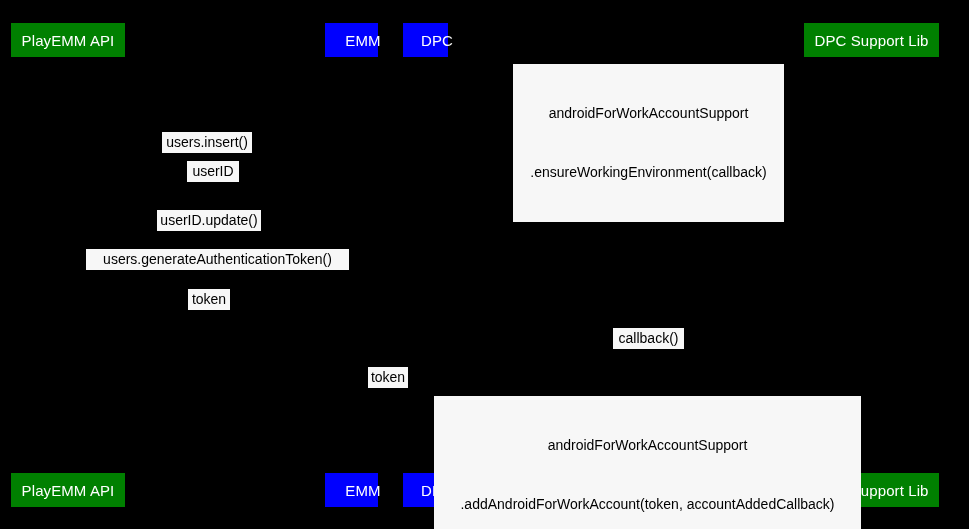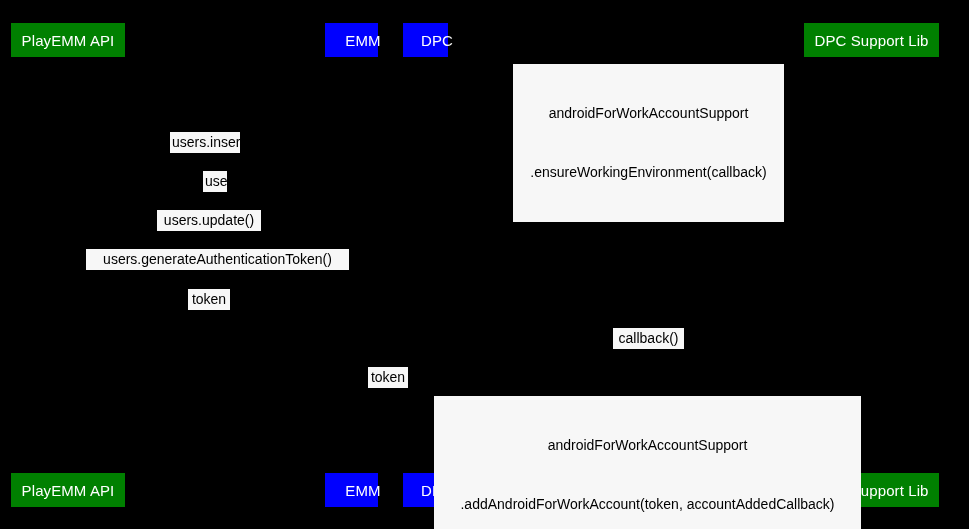--- a/index.html
+++ b/index.html
@@ -74,25 +74,25 @@
 
   <div class="participant blue" style="left:403px; top:473px; width:45px; height:34px;">DPC</div>
 
   <div class="participant green" style="left:804px; top:473px; width:135px; height:34px;">DPC Support Lib</div>
 
   <div class="msg-label two-line" style="left:513px; top:64px; width:271px;">
     <div>androidForWorkAccountSupport</div>
     <div>.ensureWorkingEnvironment(callback)</div>
   </div>
 
-  <div class="msg-label" style="left:170px; top:132px; width:70px;">users.insert()</div>
+  <div class="msg-label" style="left:162px; top:132px; width:90px;">users.insert()</div>
 
-  <div class="msg-label" style="left:187px; top:171px; width:24px;margin-left:16px;">userID</div>
+  <div class="msg-label" style="left:187px; top:161px; width:52px;">userID</div>
 
-  <div class="msg-label" style="left:157px; top:210px; width:104px;">users.update()</div>
+  <div class="msg-label" style="left:157px; top:210px; width:104px;">userID.update()</div>
 
   <div class="msg-label" style="left:86px; top:249px; width:263px;">users.generateAuthenticationToken()</div>
 
   <div class="msg-label" style="left:188px; top:289px; width:42px;">token</div>
 
   <div class="msg-label" style="left:613px; top:328px; width:71px;">callback()</div>
 
   <div class="msg-label" style="left:368px; top:367px; width:40px;">token</div>
 
   <div class="msg-label two-line" style="left:434px; top:396px; width:427px;">

